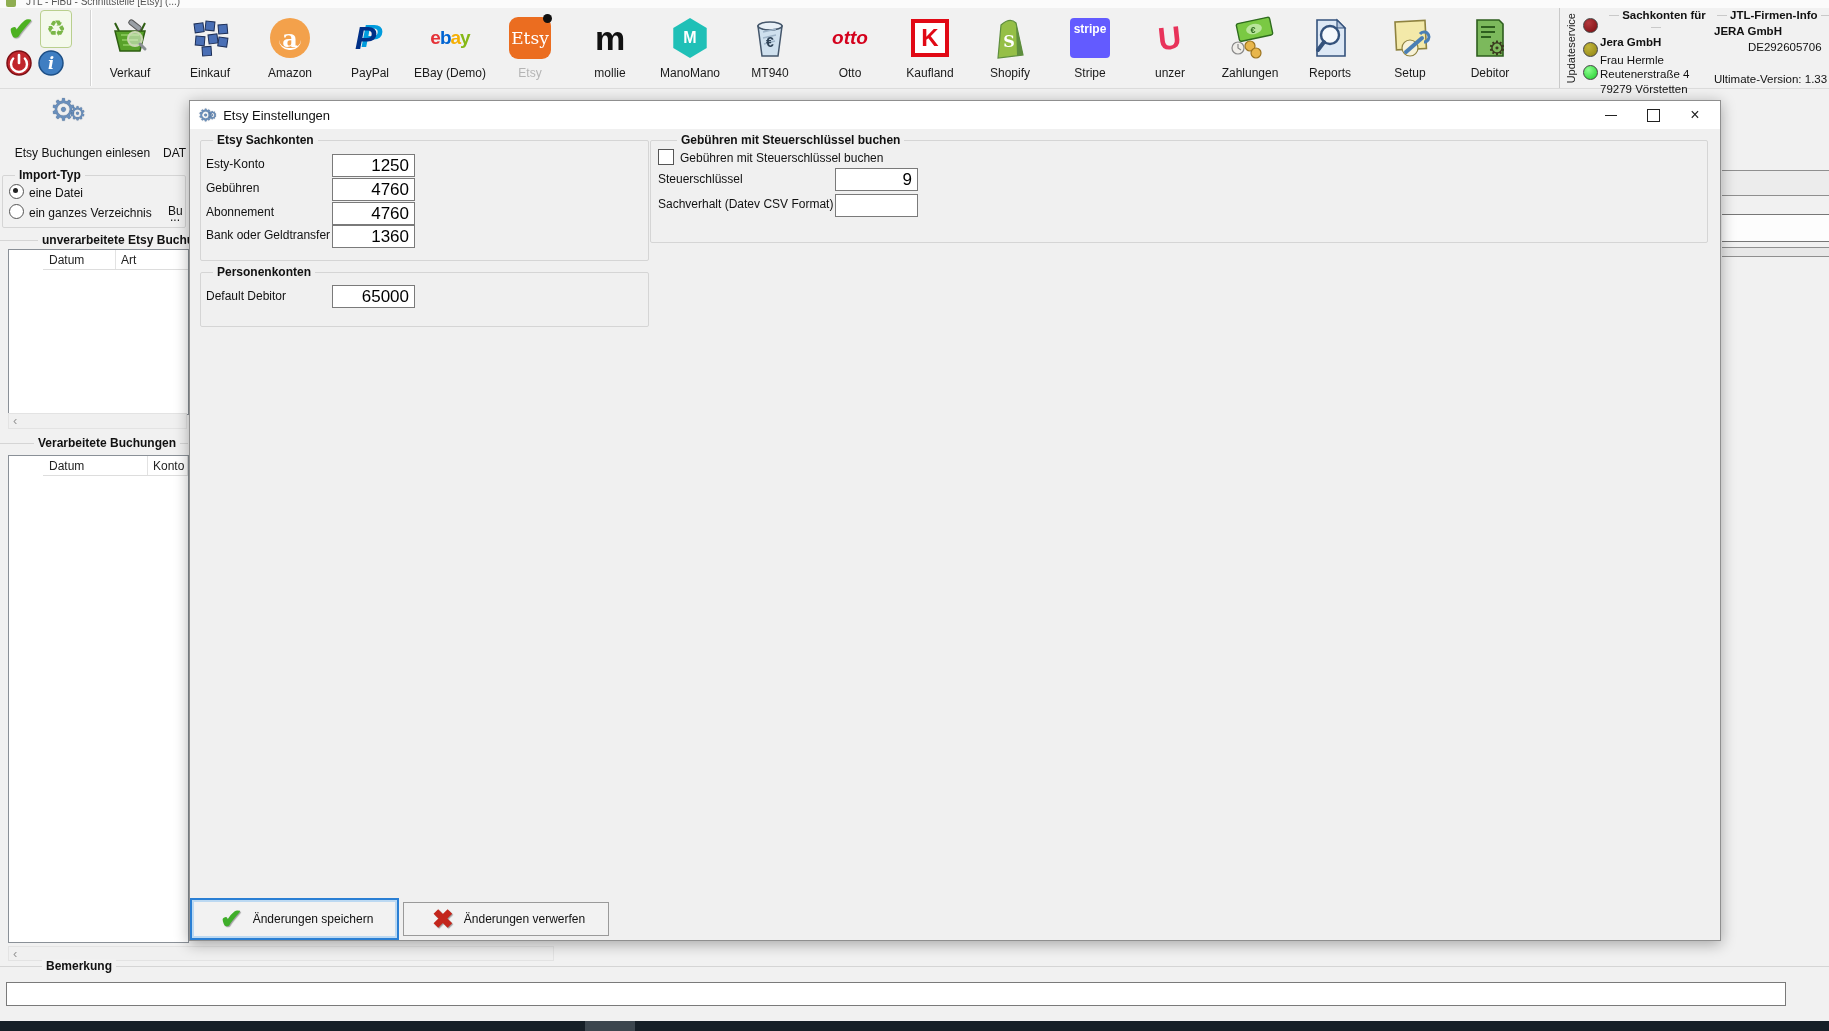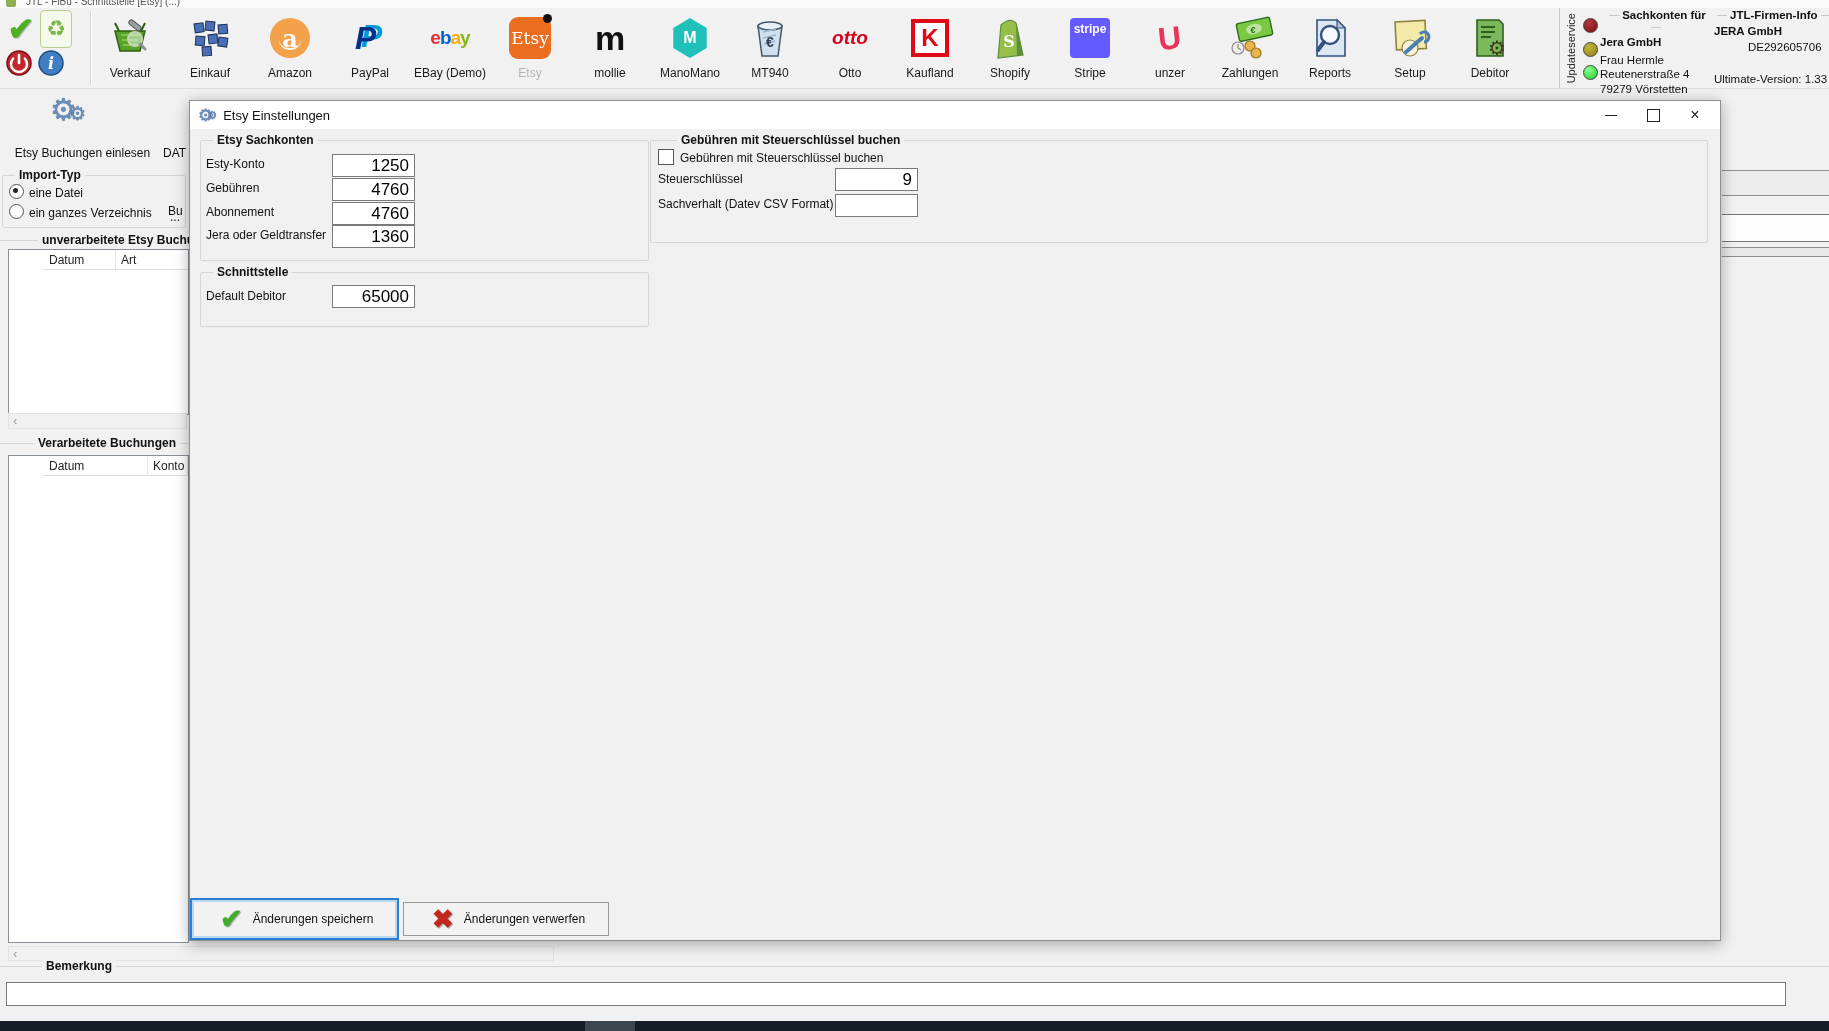--- a/index.html
+++ b/index.html
@@ -405,25 +405,25 @@
 
     <fieldset class="win" style="left:10px;top:32px;width:447px;height:126px;background:#f0f0f0;">
       <legend>Etsy Sachkonten</legend>
     </fieldset>
     <span class="fld-label" style="left:16px;top:56px;">Esty-Konto</span>
     <input class="num" style="left: 142px; top: 53px;" value="1250">
     <span class="fld-label" style="left:16px;top:80px;">Gebühren</span>
     <input class="num" style="left: 142px; top: 77px;" value="4760">
     <span class="fld-label" style="left:16px;top:104px;">Abonnement</span>
     <input class="num" style="left: 142px; top: 101px;" value="4760">
-    <span class="fld-label" style="left:16px;top:127px;">Jera oder Geldtransfer</span>
+    <span class="fld-label" style="left:16px;top:127px;">Bank oder Geldtransfer</span>
     <input class="num" style="left: 142px; top: 124px;" value="1360">
 
     <fieldset class="win" style="left:10px;top:164px;width:447px;height:60px;background:#f0f0f0;">
-      <legend>Schnittstelle</legend>
+      <legend>Personenkonten</legend>
     </fieldset>
     <span class="fld-label" style="left:16px;top:188px;">Default Debitor</span>
     <input class="num" style="left: 142px; top: 184px;" value="65000">
 
     <fieldset class="win" style="left:460px;top:32px;width:1056px;height:108px;background:#f0f0f0;">
       <legend style="margin-left:26px;">Gebühren mit Steuerschlüssel buchen</legend>
     </fieldset>
     <span class="fld-label" style="left:468px;top:48px;cursor:pointer;">
       <span class="cbox"></span><span>Gebühren mit Steuerschlüssel buchen</span>
     </span>

